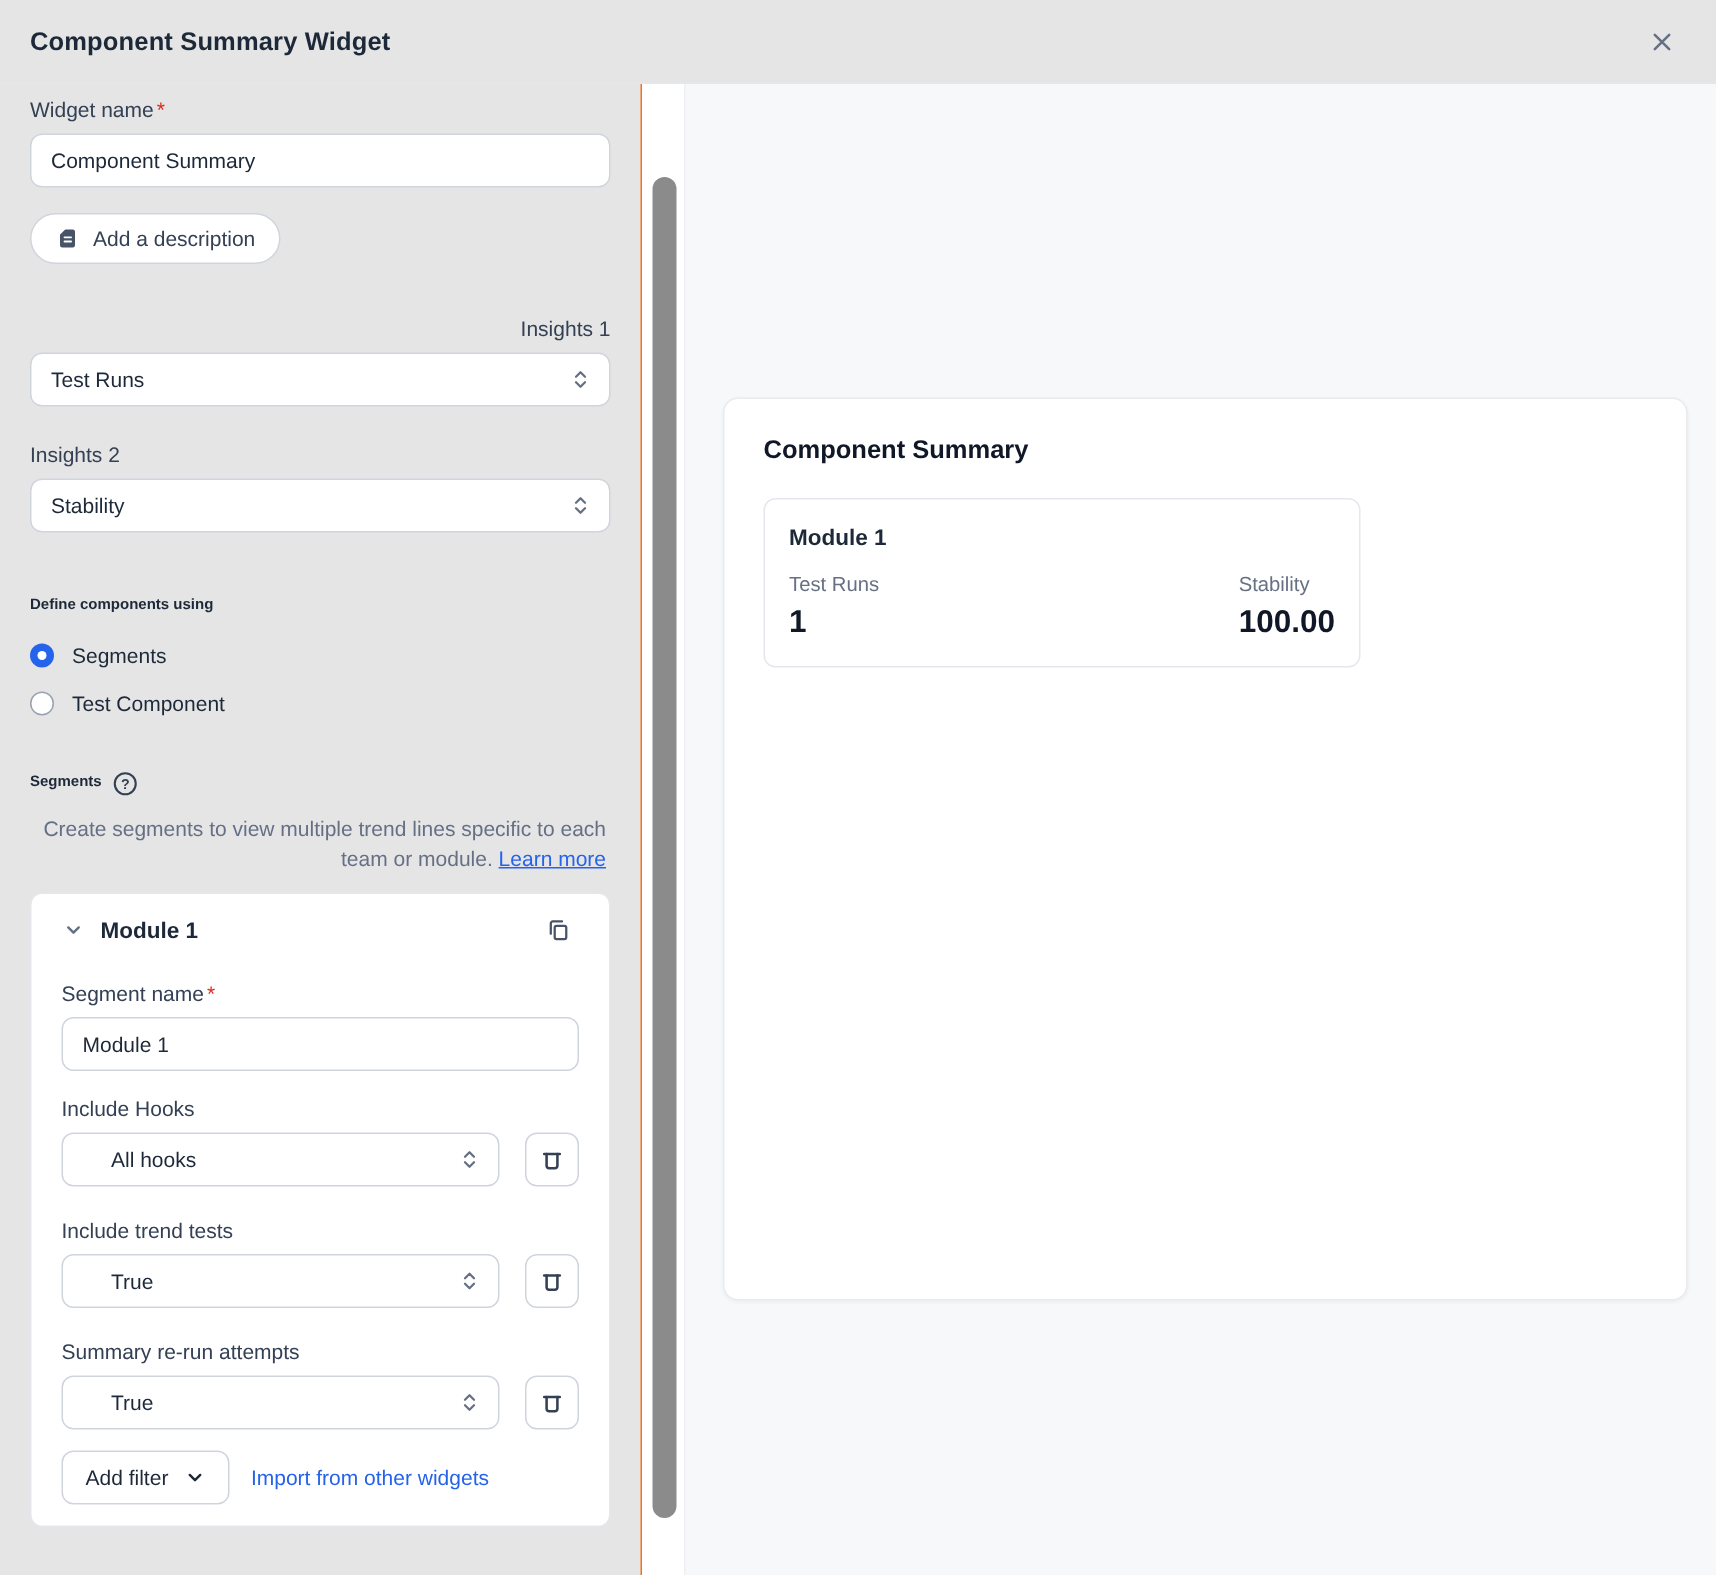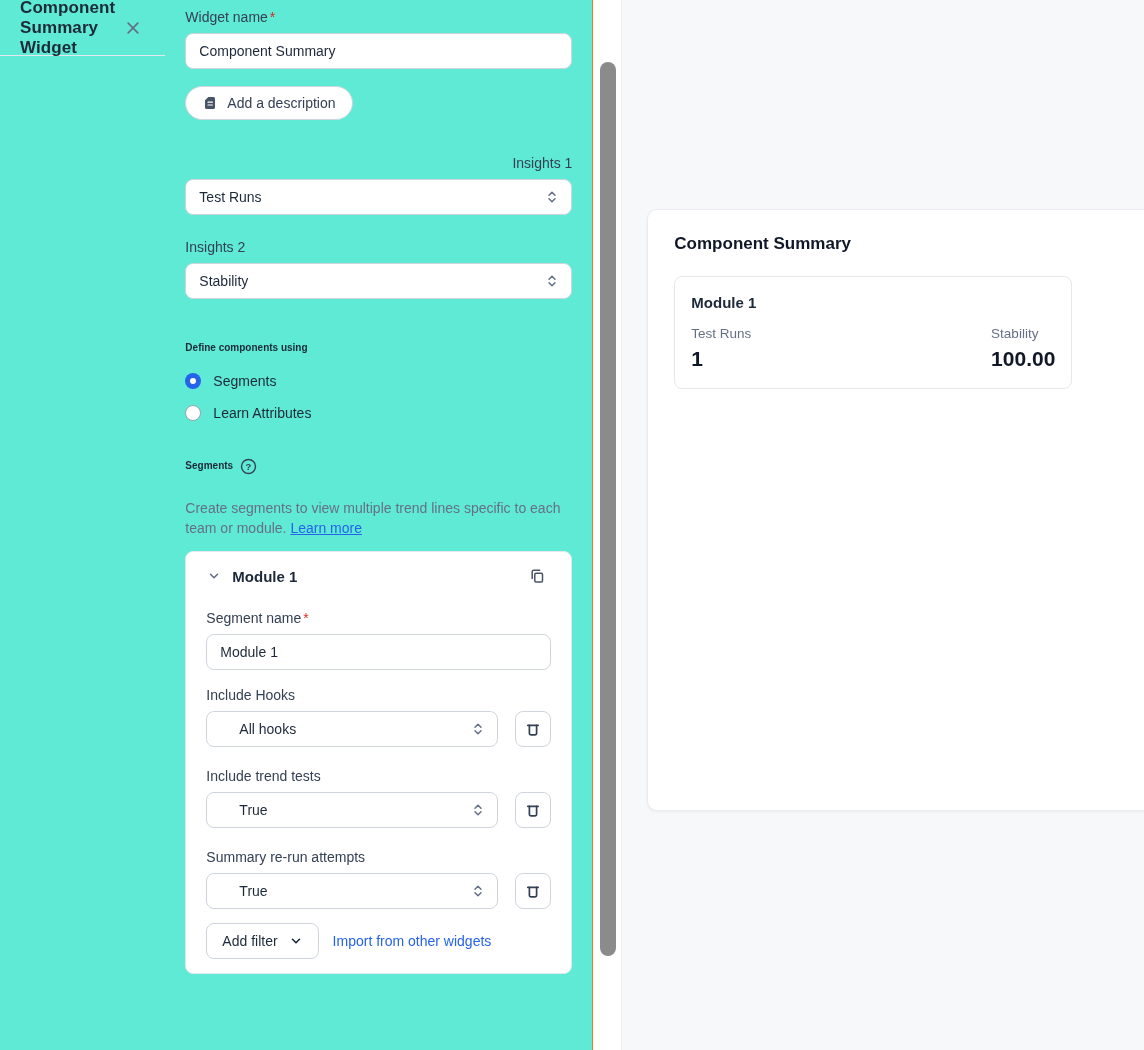--- a/index.html
+++ b/index.html
@@ -3,21 +3,21 @@
 <meta charset="utf-8">
 <style>
   * { box-sizing: border-box; }
   html,body { margin:0; padding:0; }
   body {
     width:1144px; height:1050px; overflow:hidden;
     font-family:"Liberation Sans","DejaVu Sans",sans-serif;
     color:#101828; background:#ffffff;
     -webkit-font-smoothing:antialiased;
   }
-  .modal { width:1144px; height:1050px; display:flex; flex-direction:row; background:#5eead4; }
+  .modal { width:1144px; height:1050px; display:flex; flex-direction:column; background:#e5e5e5; }
 
   
   .modal-header {
     flex:0 0 56px; height:56px; display:flex; align-items:center; justify-content:space-between;
     padding:0 20px; border-bottom:1px solid #e4e7ec;
   }
   .modal-title { font-size:17px; font-weight:700; color:#1d2939; letter-spacing:.1px; }
   .close-btn { width:28px; height:28px; display:flex; align-items:center; justify-content:center;
     background:none; border:none; cursor:pointer; padding:0; margin-right:2px; }
 
@@ -56,21 +56,21 @@
   .section-heading { font-size:10px; font-weight:700; line-height:24px; color:#1d2939; }
   .radio-row { display:flex; align-items:center; gap:12px; cursor:pointer; }
   .radio-outer { width:16px; height:16px; border-radius:50%; flex:0 0 16px;
     display:flex; align-items:center; justify-content:center; }
   .radio-on { background:#2563eb; }
   .radio-on .radio-dot { width:6px; height:6px; border-radius:50%; background:#fff; }
   .radio-off { background:#fff; border:1.5px solid #98a2b3; }
   .radio-label { font-size:14px; color:#1d2939; }
   .heading-row { display:flex; align-items:center; gap:7px; }
   .help-btn { background:none; border:none; padding:0; cursor:pointer; display:flex; }
-  .muted-para { margin-top:20px; font-size:14px; line-height:20px; color:#667085; width:384px; }
+  .muted-para { margin-top:8px; font-size:14px; line-height:20px; color:#667085; width:384px;text-align:right; }
   .link { color:#2563eb; text-decoration:underline; cursor:pointer; }
   .link-plain { color:#2563eb; text-decoration:none; font-weight:500; cursor:pointer; }
 
   
   .segment-card { margin-top:13px; border:1px solid #e4e7ec; border-radius:8px;
     padding:10px 20px 14px 20px; background:#fff; }
   .card-header { display:flex; align-items:center; justify-content:space-between; height:28px; }
   .card-header-left { display:flex; align-items:center; gap:10px; cursor:pointer; }
   .card-title { font-size:15px; font-weight:700; color:#1d2939; }
   .icon-btn { width:28px; height:28px; display:flex; align-items:center; justify-content:center;
@@ -167,21 +167,21 @@
       <div class="section-heading" style="margin-top:37px;">Define components using</div>
 
       <div class="radio-row" style="margin-top:13px;">
         <span class="radio-outer radio-on">
             <span class="radio-dot"></span>
           </span>
         <span class="radio-label">Segments</span>
       </div>
       <div class="radio-row" style="margin-top:16px;">
         <span class="radio-outer radio-off"></span>
-        <span class="radio-label">Learn Attributes</span>
+        <span class="radio-label">Test Component</span>
       </div>
 
       <div class="heading-row" style="margin-top:33px;">
         <span class="section-heading">Segments</span>
         <button class="help-btn">
           <span>
             <svg width="17" height="17" viewBox="0 0 17 17" fill="none">
               <circle cx="8.5" cy="8.5" r="7" stroke="#344054" stroke-width="1.4"></circle>
               <text x="8.5" y="12" text-anchor="middle" font-size="9.5" font-weight="bold" fill="#344054" font-family="Liberation Sans, sans-serif">?</text>
             </svg>

